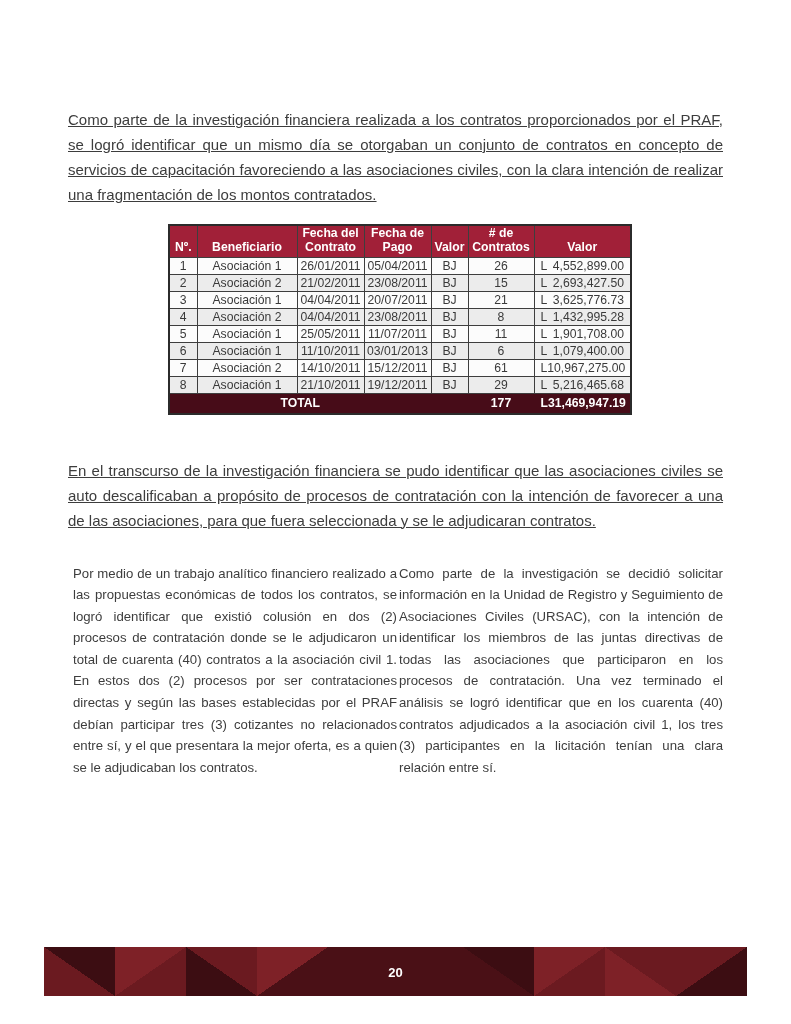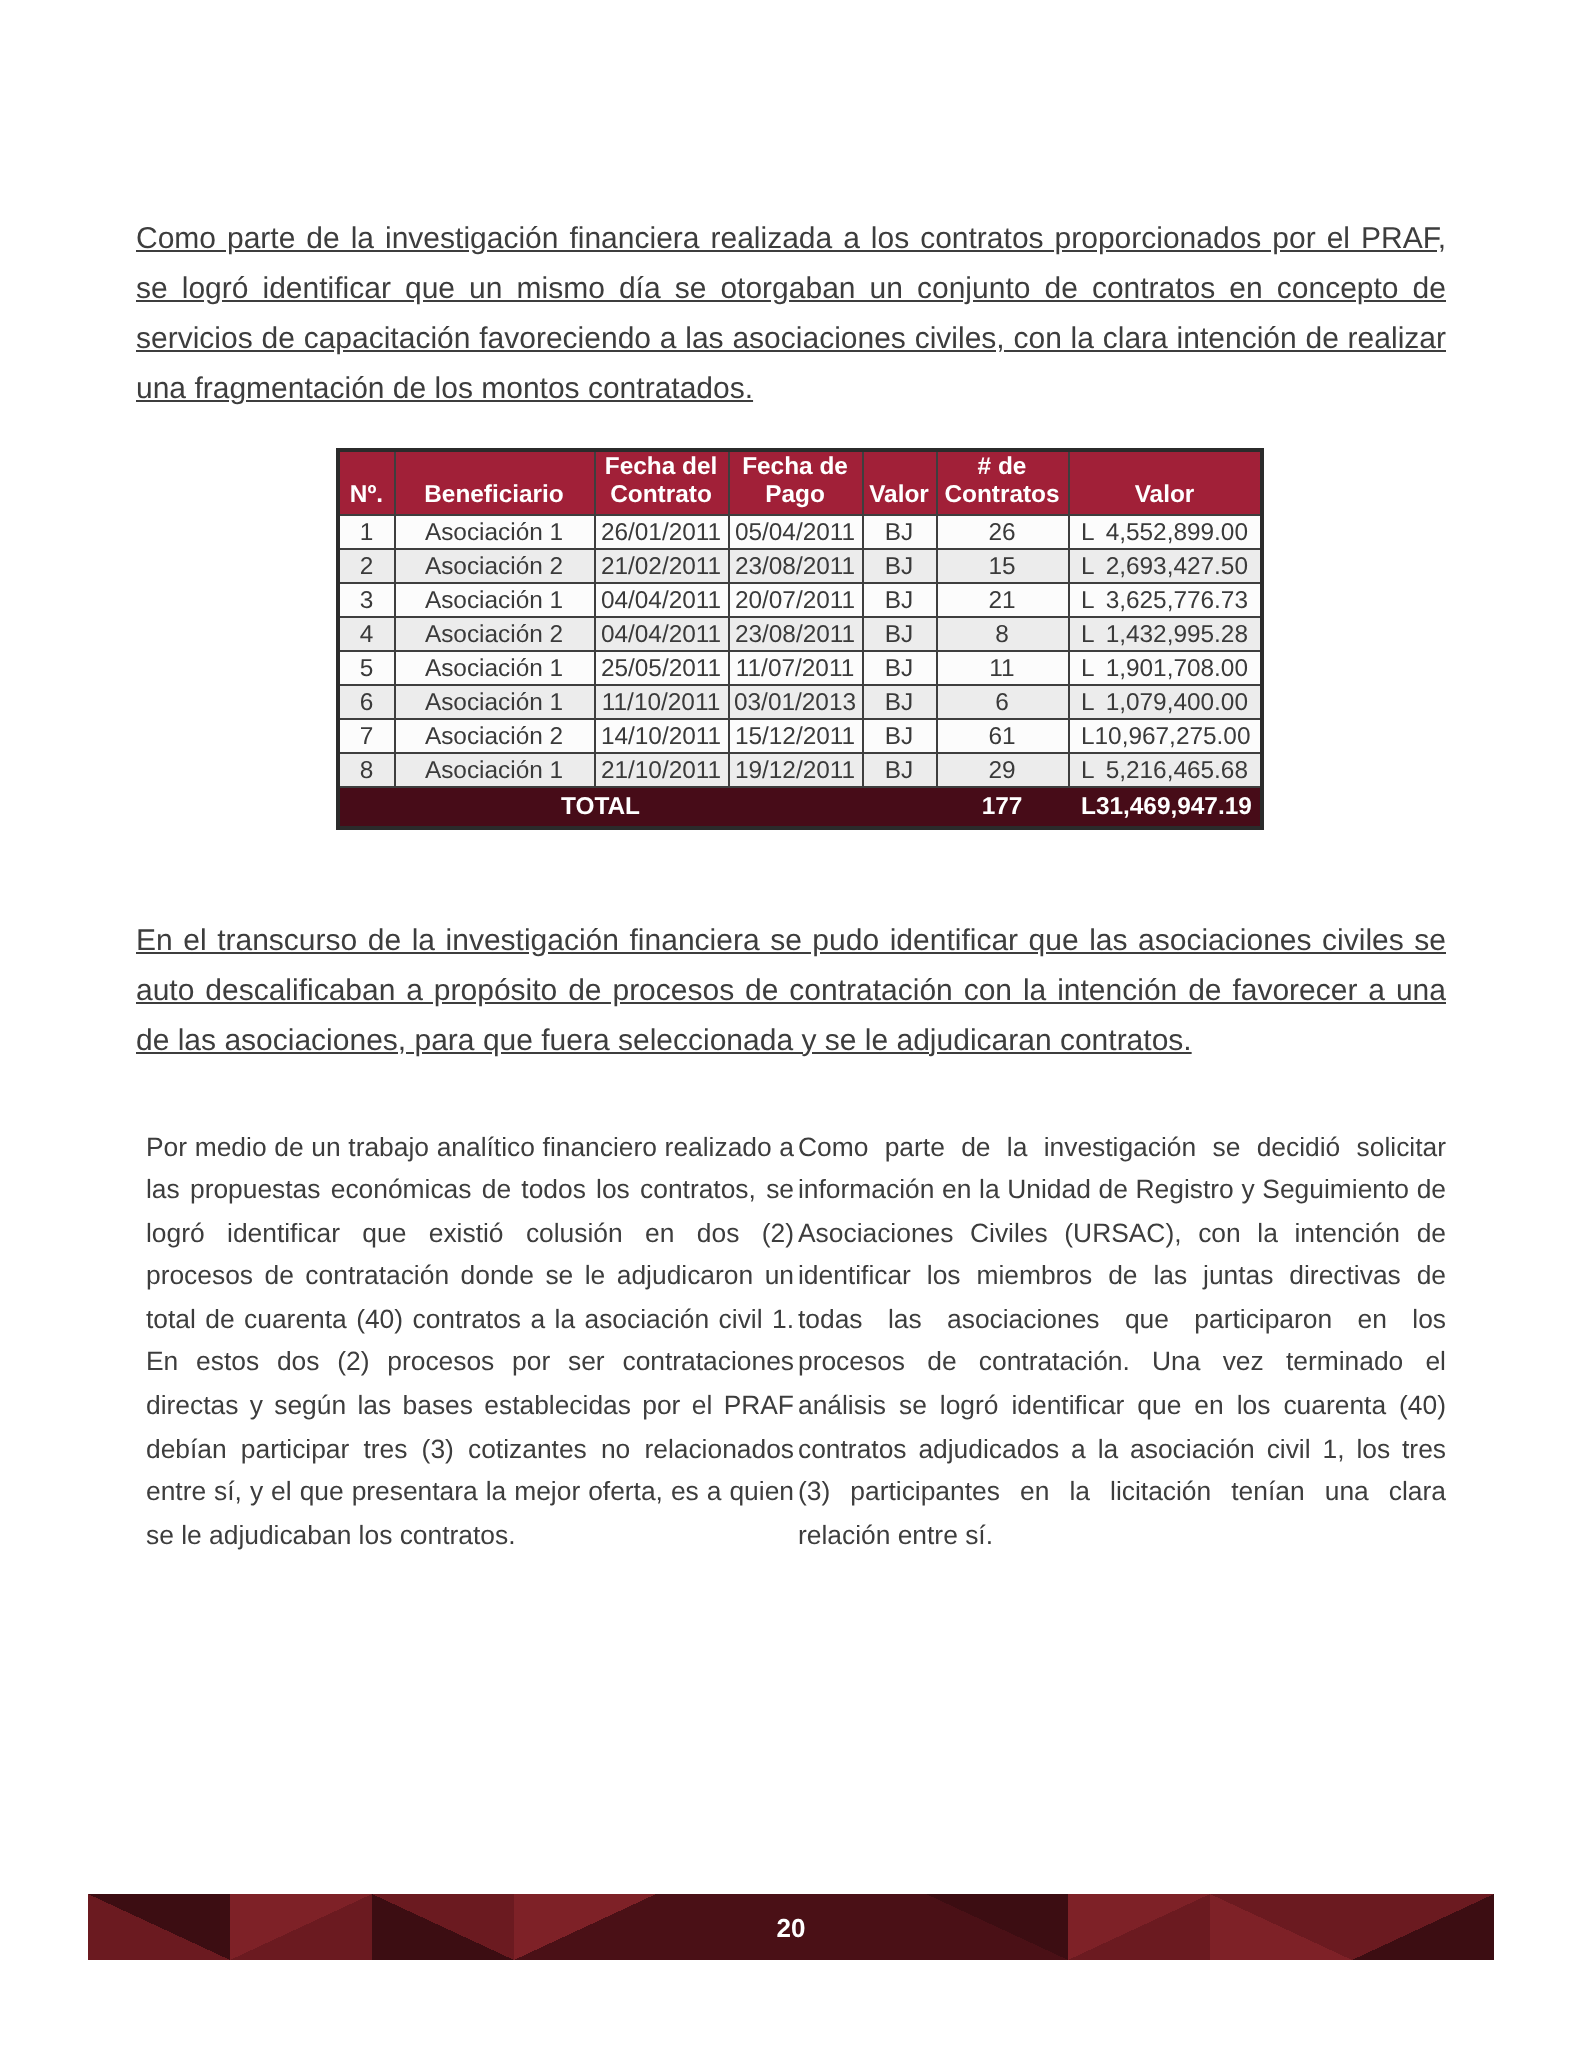--- a/index.html
+++ b/index.html
@@ -101,21 +101,21 @@
     text-align: justify;
     color: var(--text, #3d3d3d);
   }
 
   
   .footer-bar {
     position: absolute;
     left: 44px;
     top: 947px;
     width: 703px;
-    height: 33px;
+    height: 49px;
     display: flex;
   }
   .footer-bar .tile { height: 100%; }
   .fb-w { width: 71px; flex: 0 0 auto; }
   .fb-c { flex: 1 1 auto; background: var(--footer-solid, #4a1016); }
   .fb-t1 { background: linear-gradient(to bottom left, var(--footer-m1, #3c0d12) 50%, var(--footer-m2, #6b1a20) 50%); }
   .fb-t2 { background: linear-gradient(to bottom right, var(--footer-m3, #7e2127) 50%, var(--footer-m2, #6b1a20) 50%); }
   .fb-t3 { background: linear-gradient(to bottom left, var(--footer-m2, #6b1a20) 50%, var(--footer-m1, #3c0d12) 50%); }
   .fb-t4 { background: linear-gradient(to bottom right, var(--footer-m3, #7e2127) 50%, var(--footer-solid, #4a1016) 50%); }
   .fb-t6 { background: linear-gradient(to bottom left, var(--footer-m1, #3c0d12) 50%, var(--footer-solid, #4a1016) 50%); }

